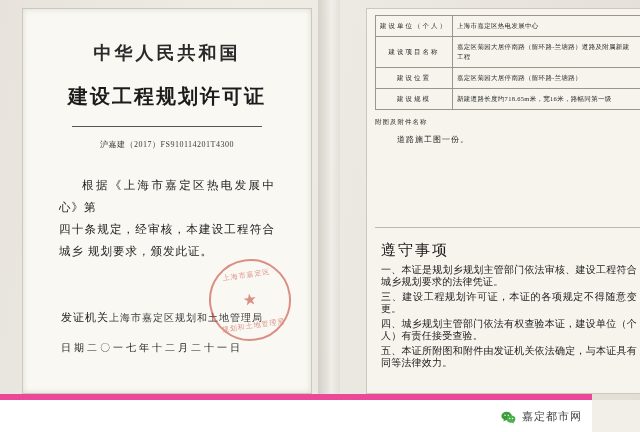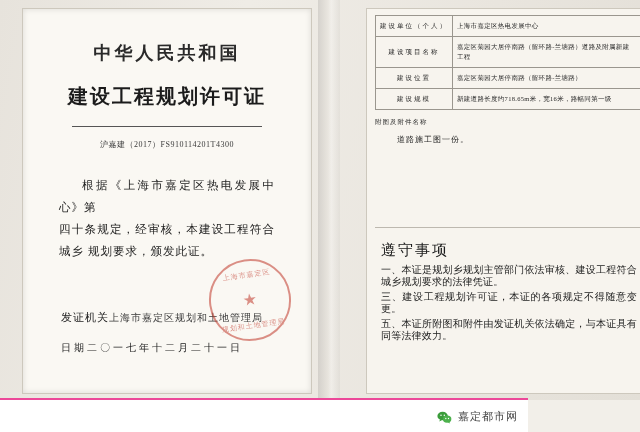--- a/index.html
+++ b/index.html
@@ -236,23 +236,23 @@
   .rules-list li {
     list-style: none;
     margin-bottom: 3px;
     text-align: justify;
   }
   .rules-list ul { margin: 0; padding: 0; }
   
   .footer {
     position: absolute;
     left: 0; bottom: 0;
-    width: 528px; height: 32px;
+    width: 592px; height: 32px;
     background: #ffffff;
-    border-top: 2px solid #ec4899;
+    border-top: 6px solid #ec4899;
   }
   .footer-right {
     position: absolute;
     right: 10px; top: 0;
     height: 32px;
     display: flex;
     align-items: center;
     gap: 6px;
   }
   .wx-icon {
@@ -331,20 +331,21 @@
       </div>
 
       <div class="rp-divider"></div>
 
       <div class="rules-title">遵守事项</div>
 
       <div class="rules-list">
         <ul>
           <li>一、本证是规划乡规划主管部门依法审核、建设工程符合城乡规划要求的法律凭证。</li>
           <li>三、建设工程规划许可证，本证的各项规定不得随意变更。</li>
+          <li>四、城乡规划主管部门依法有权查验本证，建设单位（个人）有责任接受查验。</li>
           <li>五、本证所附图和附件由发证机关依法确定，与本证具有同等法律效力。</li>
         </ul>
       </div>
     </div>
   </div>
 
   <div class="footer">
     <div class="footer-right">
       <span class="wx-icon">
         <svg width="15" height="13" viewBox="0 0 15 13" xmlns="http://www.w3.org/2000/svg">

